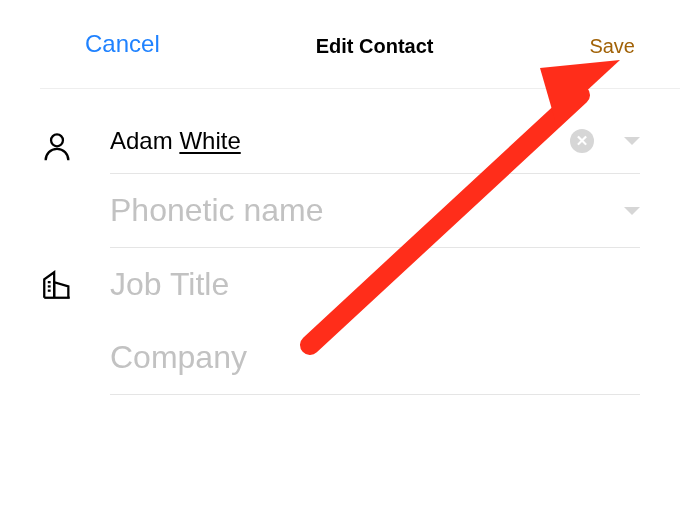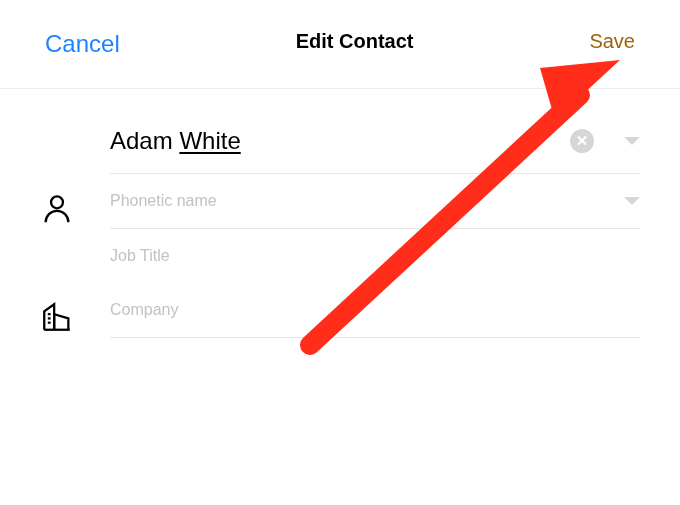--- a/index.html
+++ b/index.html
@@ -11,23 +11,24 @@
       font-family: -apple-system, BlinkMacSystemFont, "Segoe UI", Helvetica, Arial, sans-serif;
       background: #ffffff;
       width: 680px;
       height: 505px;
       position: relative;
       overflow: hidden;
     }
     .header {
       display: flex;
       justify-content: space-between;
-      align-items: flex-start;
+      align-items: flex-end;
       padding: 30px 45px;
       border-bottom: 1px solid #eeeeee;
+      margin-left: 40px;
     }
     .cancel-btn {
       color: #1f82ff;
       font-size: 24px;
       font-weight: 500;
       background: none;
       border: none;
       cursor: pointer;
     }
     .title {
@@ -41,21 +42,21 @@
       font-weight: 500;
       background: none;
       border: none;
       cursor: pointer;
     }
     .content {
       padding: 20px 40px 0 40px;
     }
     .row {
       display: flex;
-      align-items: flex-end;
+      align-items: flex-start;
       margin-bottom: 0;
     }
     .icon-col {
       width: 70px;
       display: flex;
       justify-content: flex-start;
       align-items: center;
       padding-top: 20px;
     }
     .fields-col {
@@ -65,21 +66,21 @@
       display: flex;
       align-items: center;
       border-bottom: 1px solid #e5e5e5;
       padding: 18px 0;
       position: relative;
     }
     .field-input {
       flex: 1;
       border: none;
       outline: none;
-      font-size: 16px;
+      font-size: 32px;
       color: #c2410c;
       background: transparent;
     }
     .field-input::placeholder {
       color: #c2c2c2;
     }
     .name-value {
       font-size: 24px;
       color: #000000;
     }

